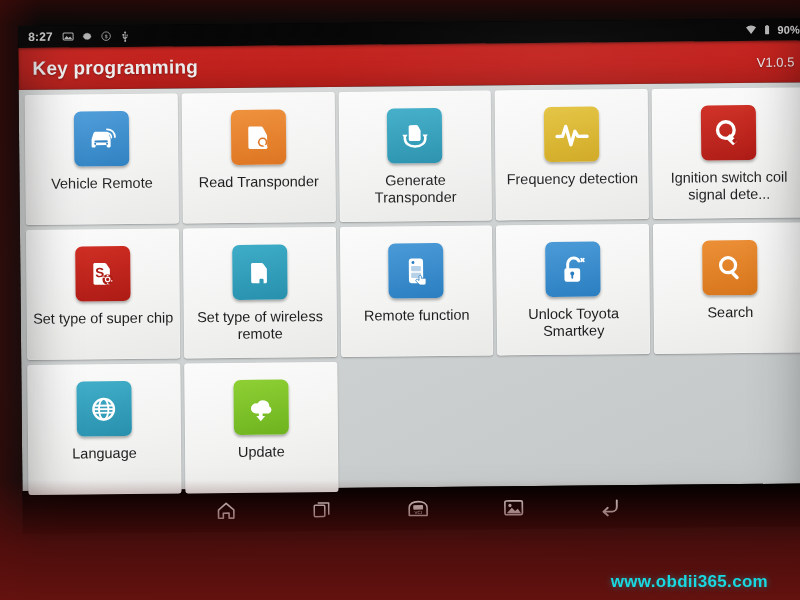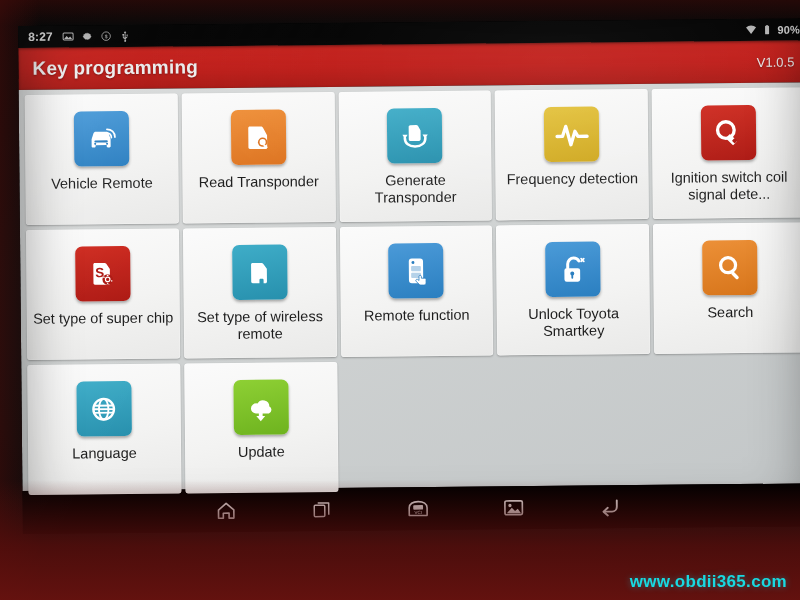--- a/index.html
+++ b/index.html
@@ -114,21 +114,21 @@
     display:flex;align-items:center;justify-content:center;gap:0;
   }
   .navbtn{
     width:96px;height:43px;display:flex;align-items:center;justify-content:center;
     cursor:pointer;
   }
   .navbtn svg{display:block;opacity:.95;}
 
   
   #watermark{
-    position:absolute;right:13px;bottom:8px;
+    position:absolute;right:32px;bottom:8px;
     color:#19d9e0;font-size:17px;font-weight:600;
     letter-spacing:.3px;
     text-shadow:0 0 7px rgba(20,200,220,.45);
     font-family:"Liberation Sans", sans-serif;
   }
 
   
   #glare{
     position:absolute;inset:0;pointer-events:none;
     background:

